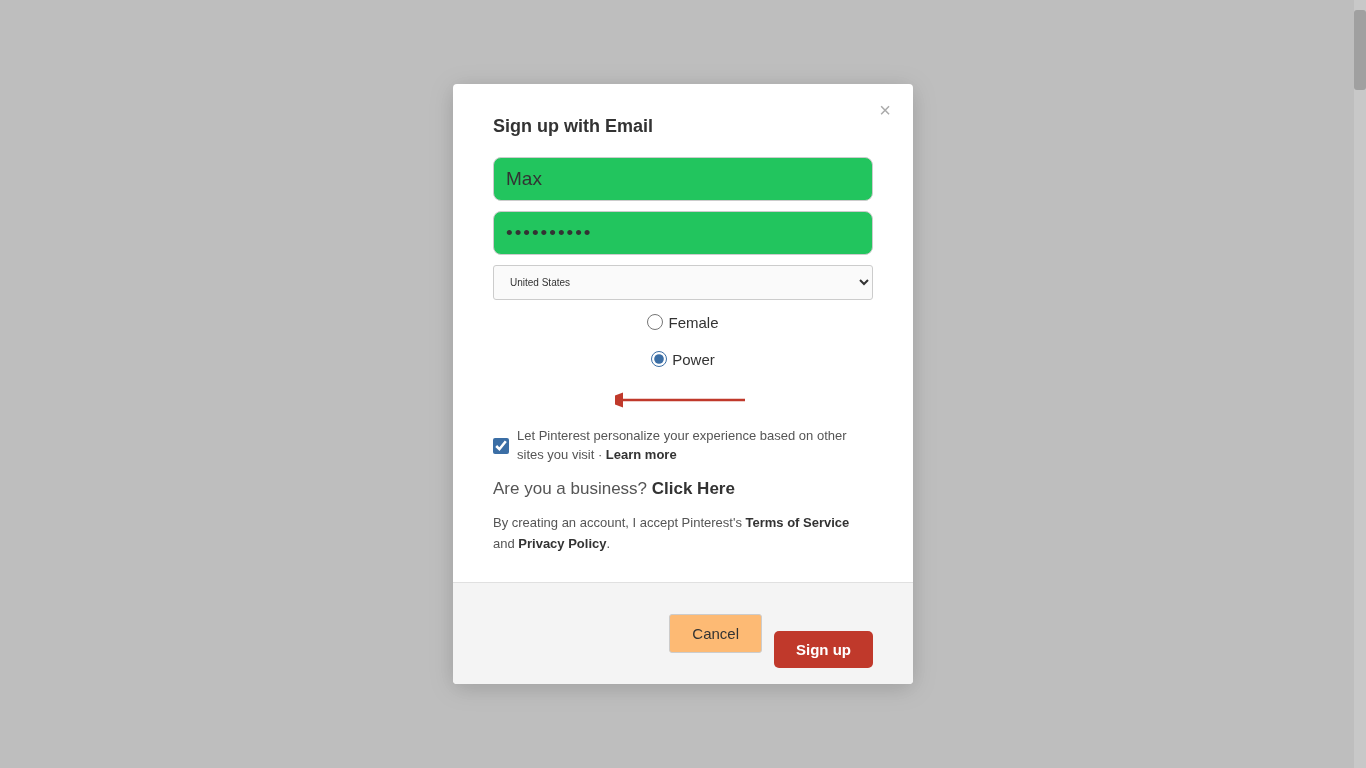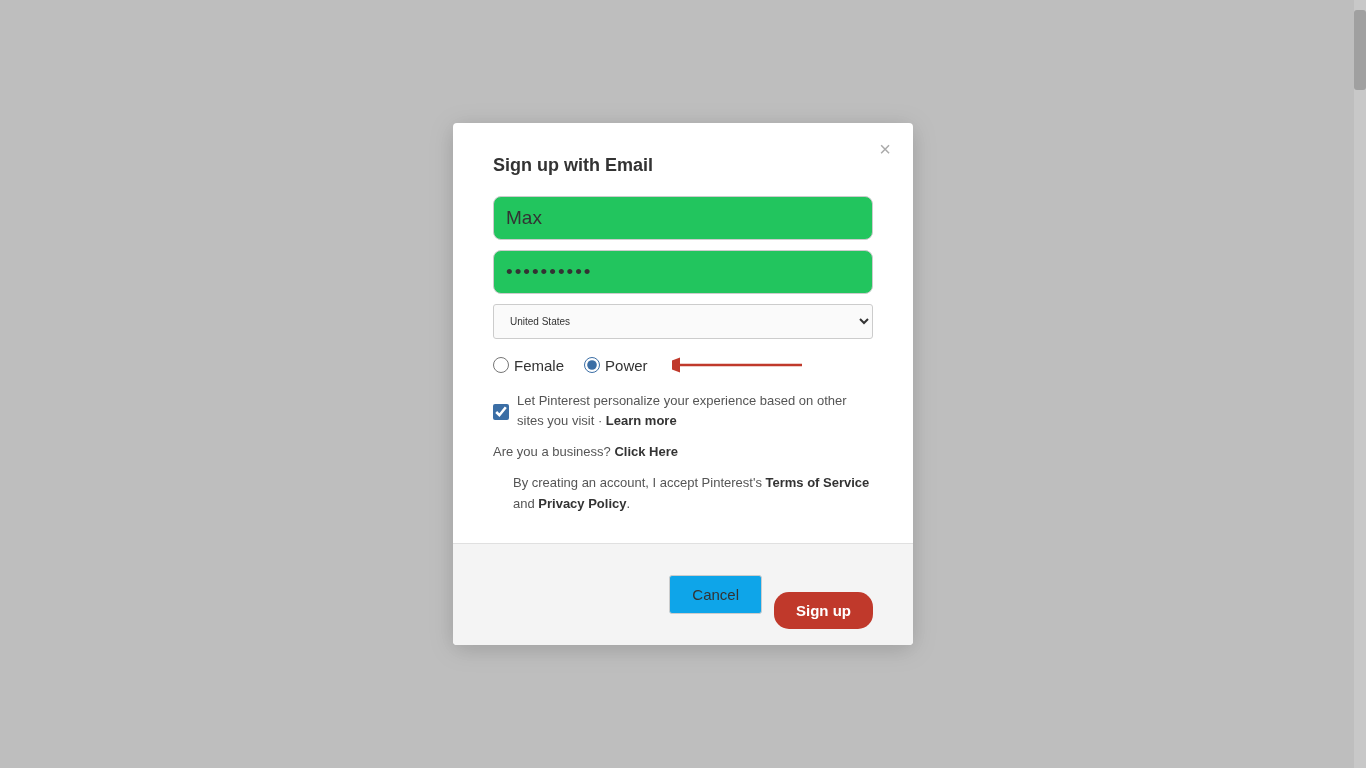--- a/index.html
+++ b/index.html
@@ -108,20 +108,21 @@
       appearance: auto;
       margin-bottom: 14px;
     }
 
     .gender-row {
       display: flex;
       align-items: center;
       gap: 20px;
       margin-bottom: 14px;
       position: relative;
+      flex-direction: column;
     }
 
     .gender-option {
       display: flex;
       align-items: center;
       gap: 5px;
       font-size: 15px;
       color: #333;
       cursor: pointer;
     }
@@ -166,59 +167,58 @@
       line-height: 1.5;
     }
 
     .personalize-text a {
       color: #333;
       font-weight: 700;
       text-decoration: none;
     }
 
     .business-row {
-      font-size: 13px;
+      font-size: 17px;
       color: #555;
       margin-bottom: 14px;
     }
 
     .business-row a {
       color: #333;
       font-weight: 700;
       text-decoration: none;
     }
 
     .terms-row {
       font-size: 13px;
       color: #555;
       line-height: 1.6;
-      margin-left: 20px;
     }
 
     .terms-row a {
       color: #333;
       font-weight: 700;
       text-decoration: none;
     }
 
     .btn-cancel {
       padding: 10px 22px;
       border: 1px solid #ccc;
       border-radius: 3px;
-      background: #0ea5e9;
+      background: #fdba74;
       font-size: 15px;
       color: #333;
       cursor: pointer;
       font-weight: 500;
     }
 
     .btn-signup {
       padding: 10px 22px;
       border: none;
-      border-radius: 15px;
+      border-radius: 5px;
       background: #c0392b;
       font-size: 15px;
       color: #fff;
       cursor: pointer;
       font-weight: 600;
       margin-top: 32px;
     }
 
     
     .scrollbar {

